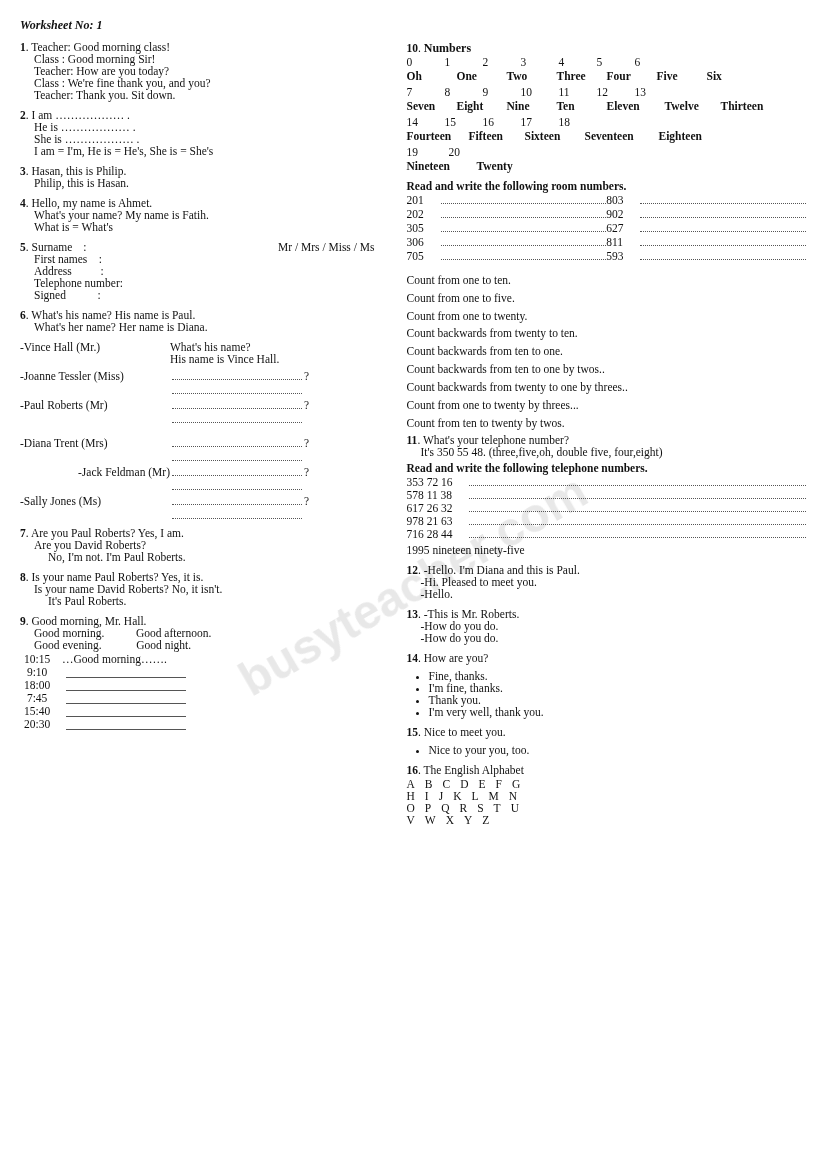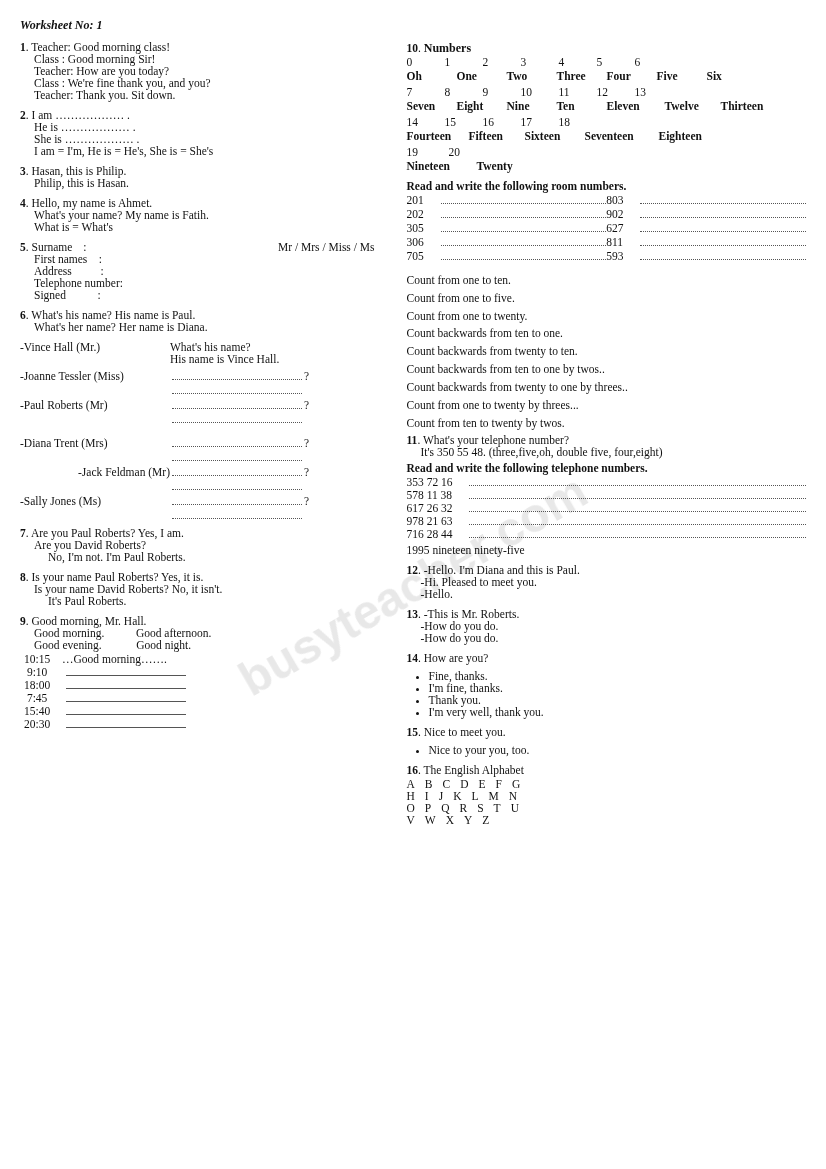--- a/index.html
+++ b/index.html
@@ -132,21 +132,21 @@
       margin-top: 2px;
     }
     .alpha-row {
       display: flex;
       flex-direction: row;
       gap: 8px;
       letter-spacing: 2px;
     }
     .time-row {
       display: flex;
-      align-items: flex-start;
+      align-items: flex-end;
       margin-bottom: 1px;
     }
     .time-label {
       min-width: 38px;
     }
     .time-line {
       display: inline-block;
       border-bottom: 1px solid #555;
       width: 120px;
       height: 10px;
@@ -463,22 +463,22 @@
               <span class="dotfill"></span>
             </div>
           </div>
         </div>
       </div>
 
       <div class="section count-tasks">
         <div>Count from one to ten.</div>
         <div>Count from one to five.</div>
         <div>Count from one to twenty.</div>
+        <div>Count backwards from twenty to ten.</div>
         <div>Count backwards from ten to one.</div>
-        <div>Count backwards from twenty to ten.</div>
         <div>Count backwards from ten to one by twos..</div>
         <div>Count backwards from twenty to one by threes..</div>
         <div>Count  from one to twenty by threes...</div>
         <div>Count   from ten to twenty by twos.</div>
       </div>
 
       <div class="section">
         <div>
           <span class="section-num">11</span>. <span>What's your telephone number?</span>
         </div>

